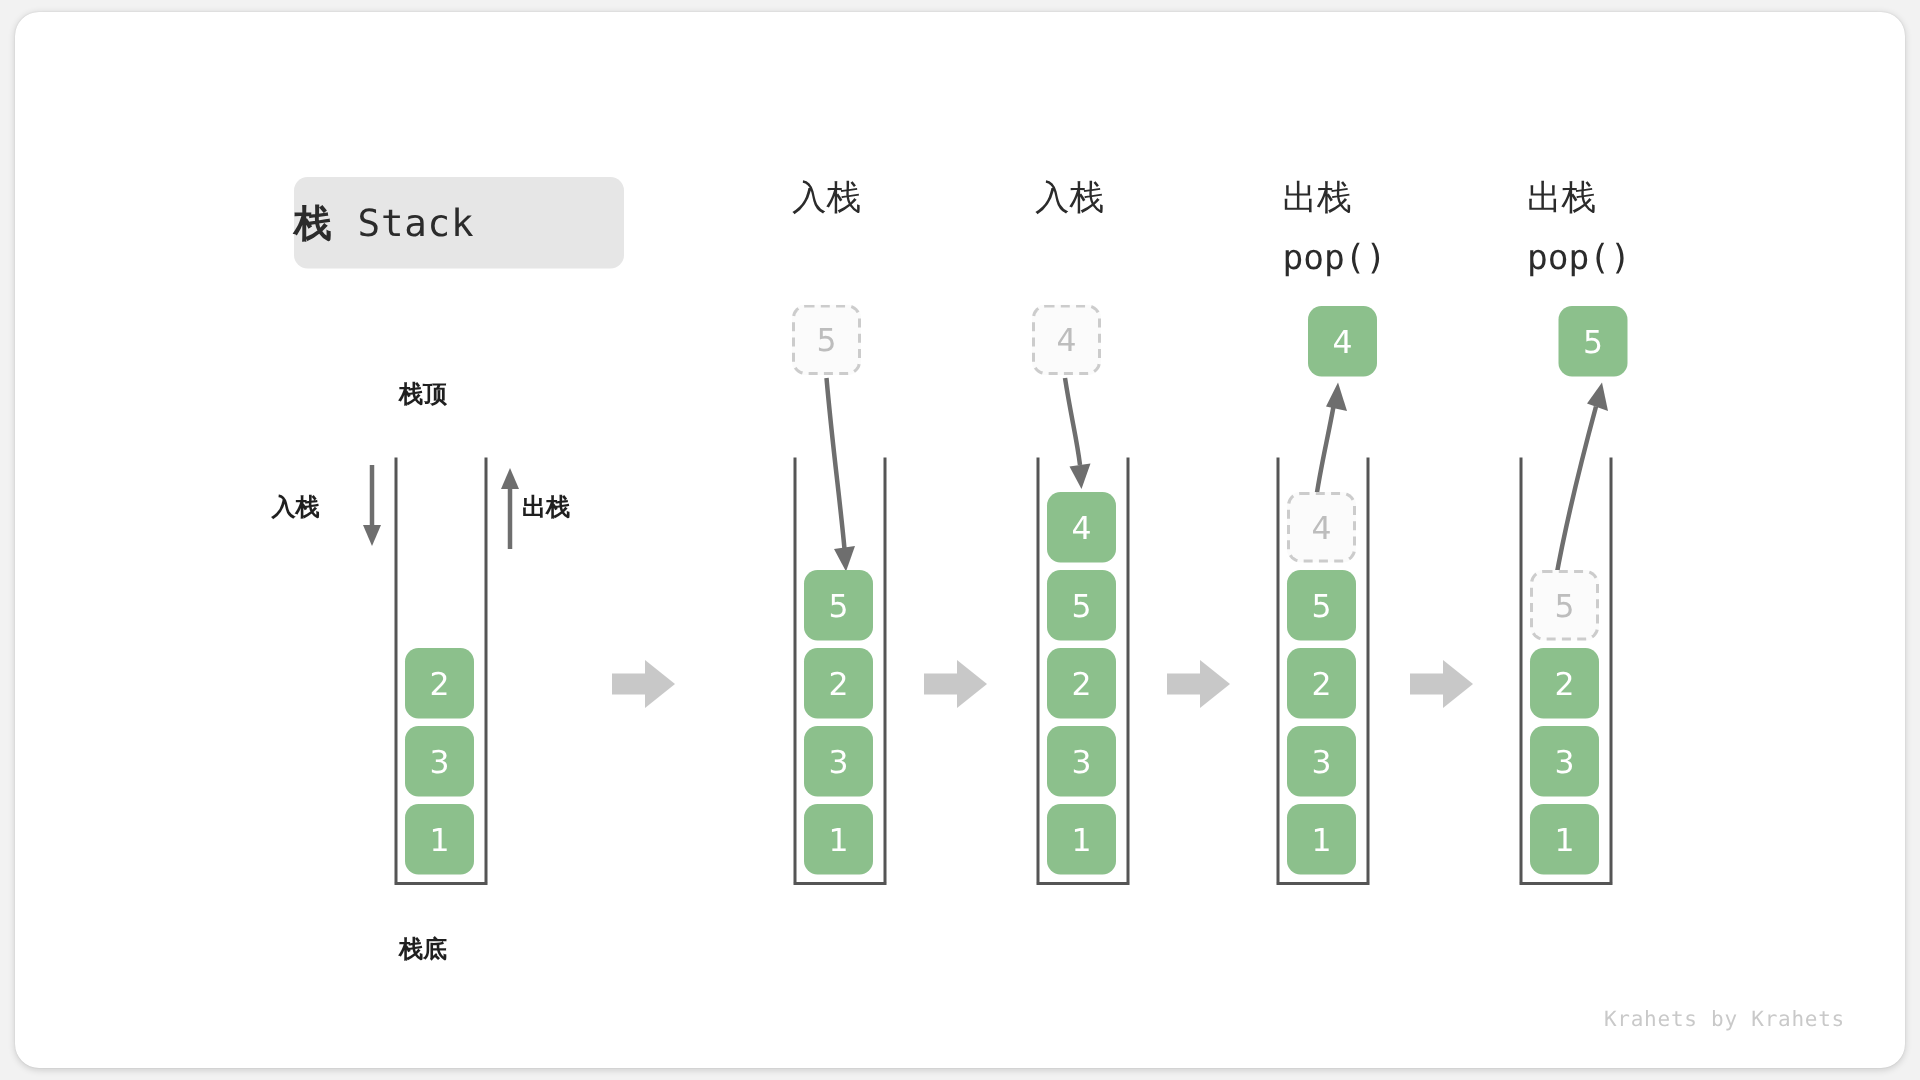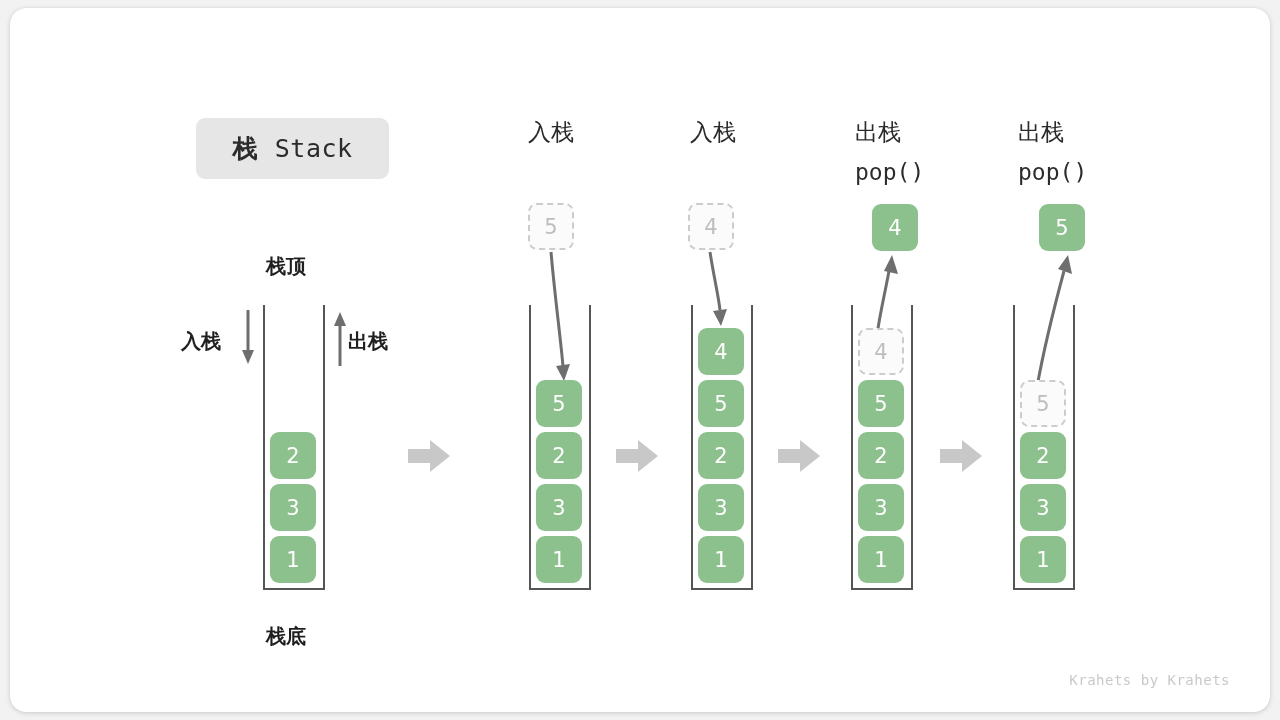--- a/index.html
+++ b/index.html
@@ -28,43 +28,43 @@
     background: #ffffff;
     border-radius: 16px;
     box-shadow: 0 1px 5px rgba(0,0,0,0.16), 0 0 1px rgba(0,0,0,0.12);
   }
 
   
   #title-chip {
     position: absolute;
     left: 186px;
     top: 110px;
-    width: 193px;
+    width: 220px;
     height: 61px;
     background: #e6e6e6;
     border-radius: 9px;
     display: flex;
     align-items: center;
-    justify-content: center;
+    justify-content: flex-start;
   }
   #title-chip .chip-text {
     font-size: 25px;
     color: #2b2b2b;
     letter-spacing: 0.5px;
     white-space: pre;
   }
   #title-chip .chip-cn { font-weight: bold; font-family: "DejaVu Sans", sans-serif; }
   #title-chip .chip-en { font-family: "DejaVu Sans Mono", monospace; }
 
   
   .cn-bold {
     font-family: "DejaVu Sans", "Liberation Sans", sans-serif;
     font-weight: bold;
     color: #1f1f1f;
-    font-size: 20px;
+    font-size: 16px;
     white-space: nowrap;
   }
 
   .op-head {
     position: absolute;
     font-size: 23px;
     color: #2b2b2b;
     line-height: 40px;
     white-space: nowrap;
   }

